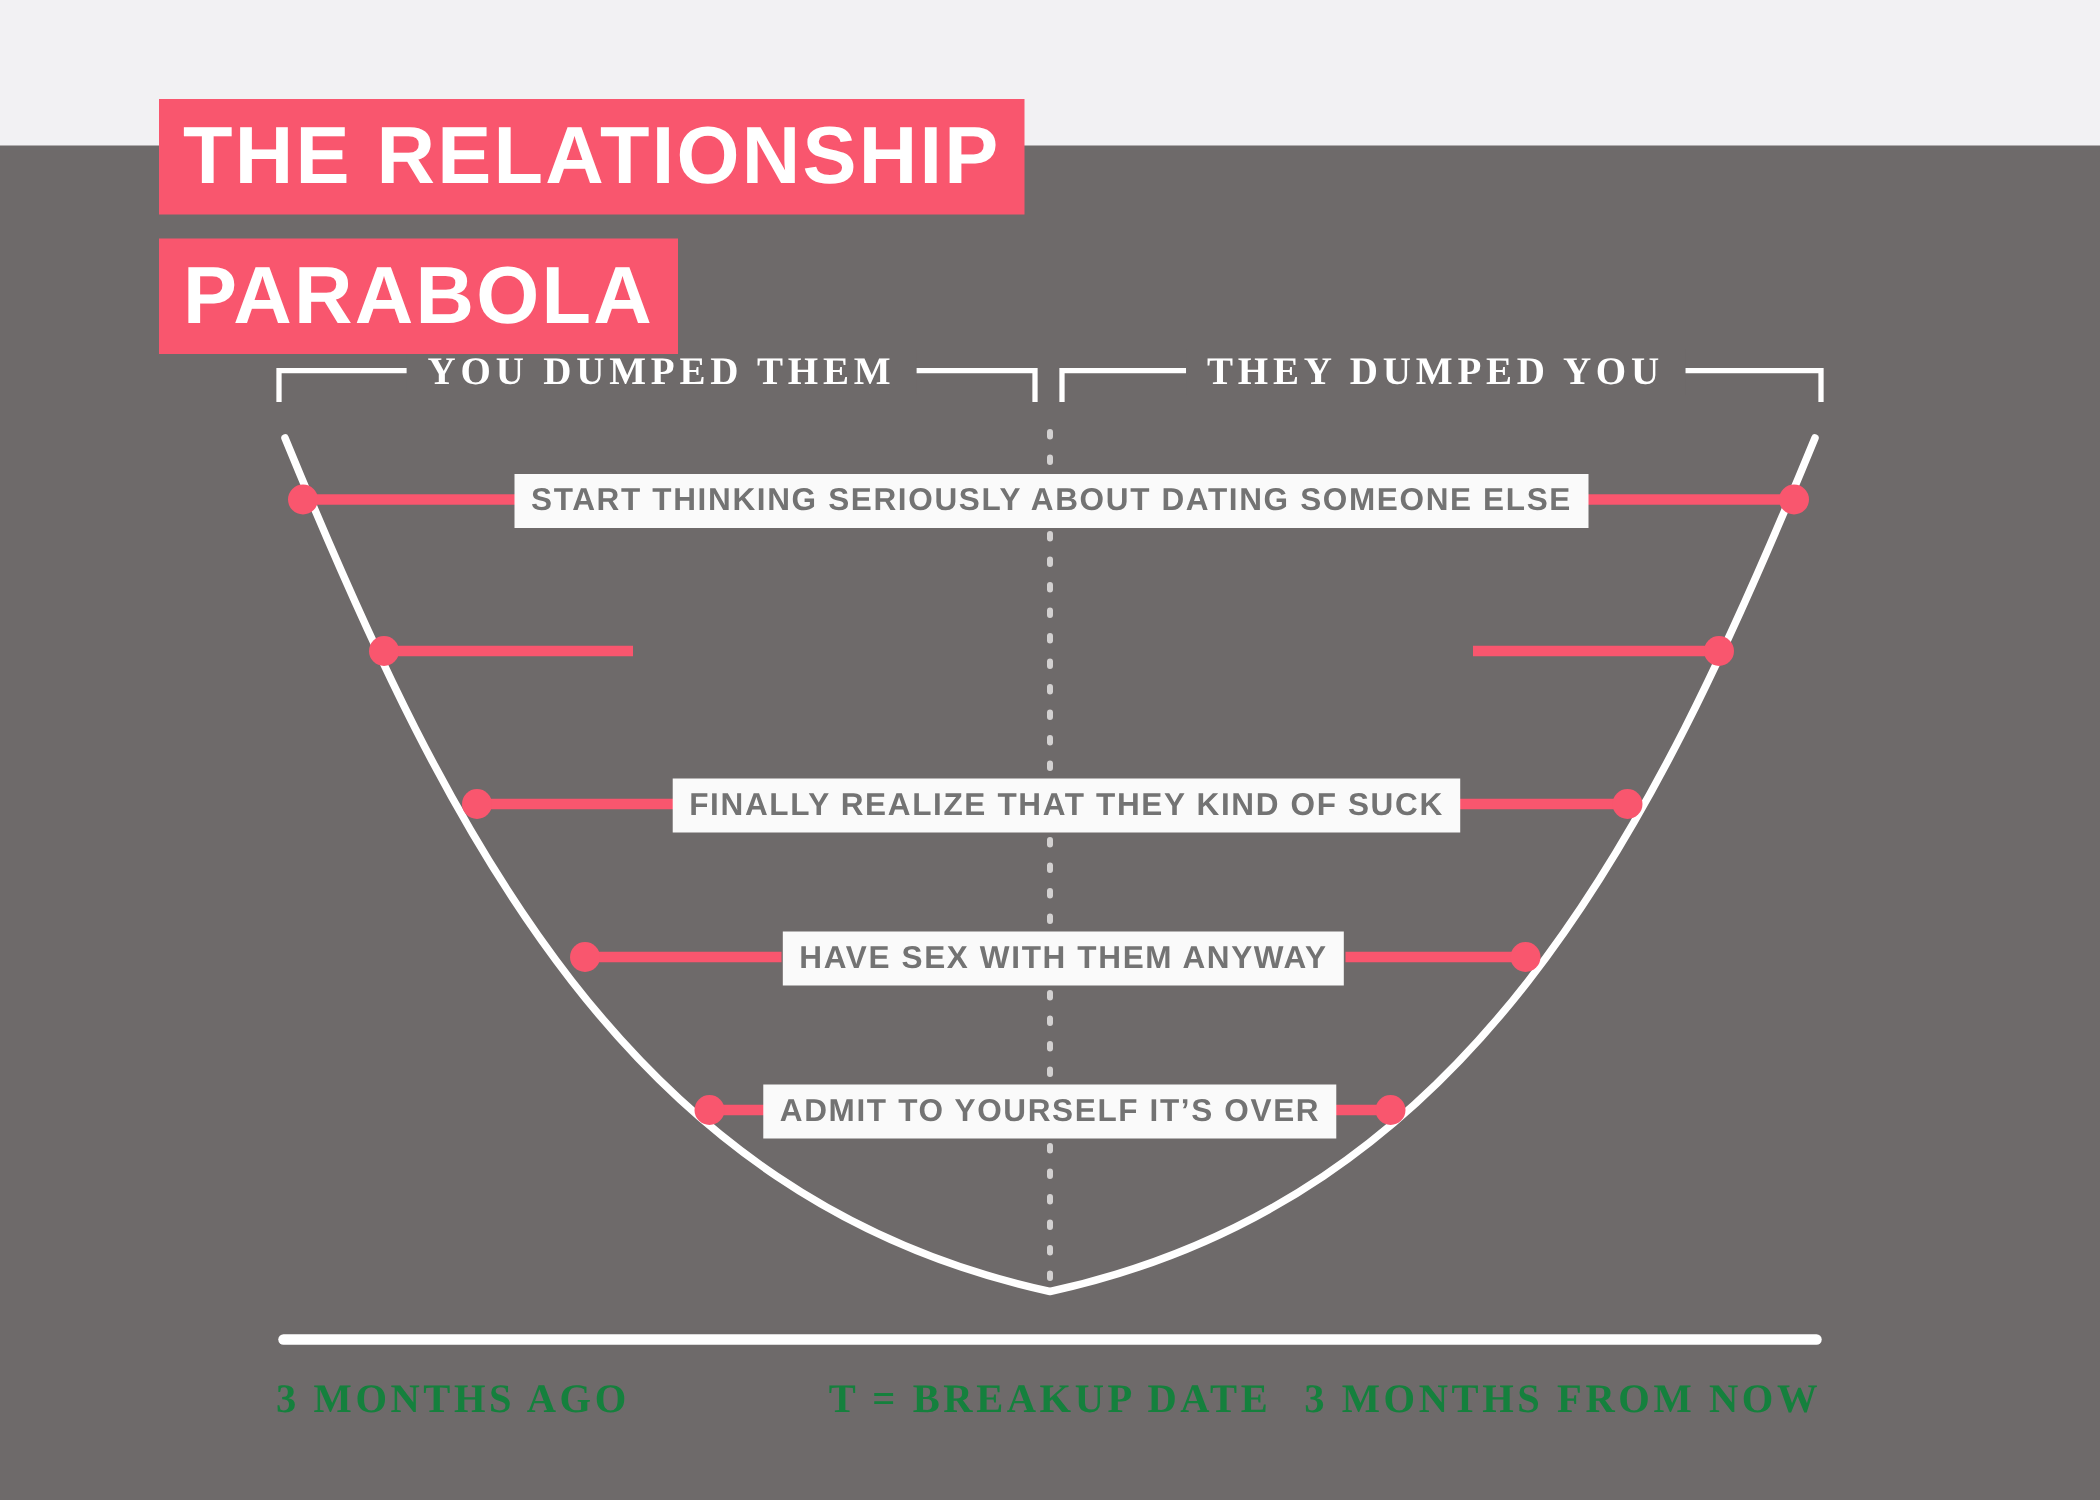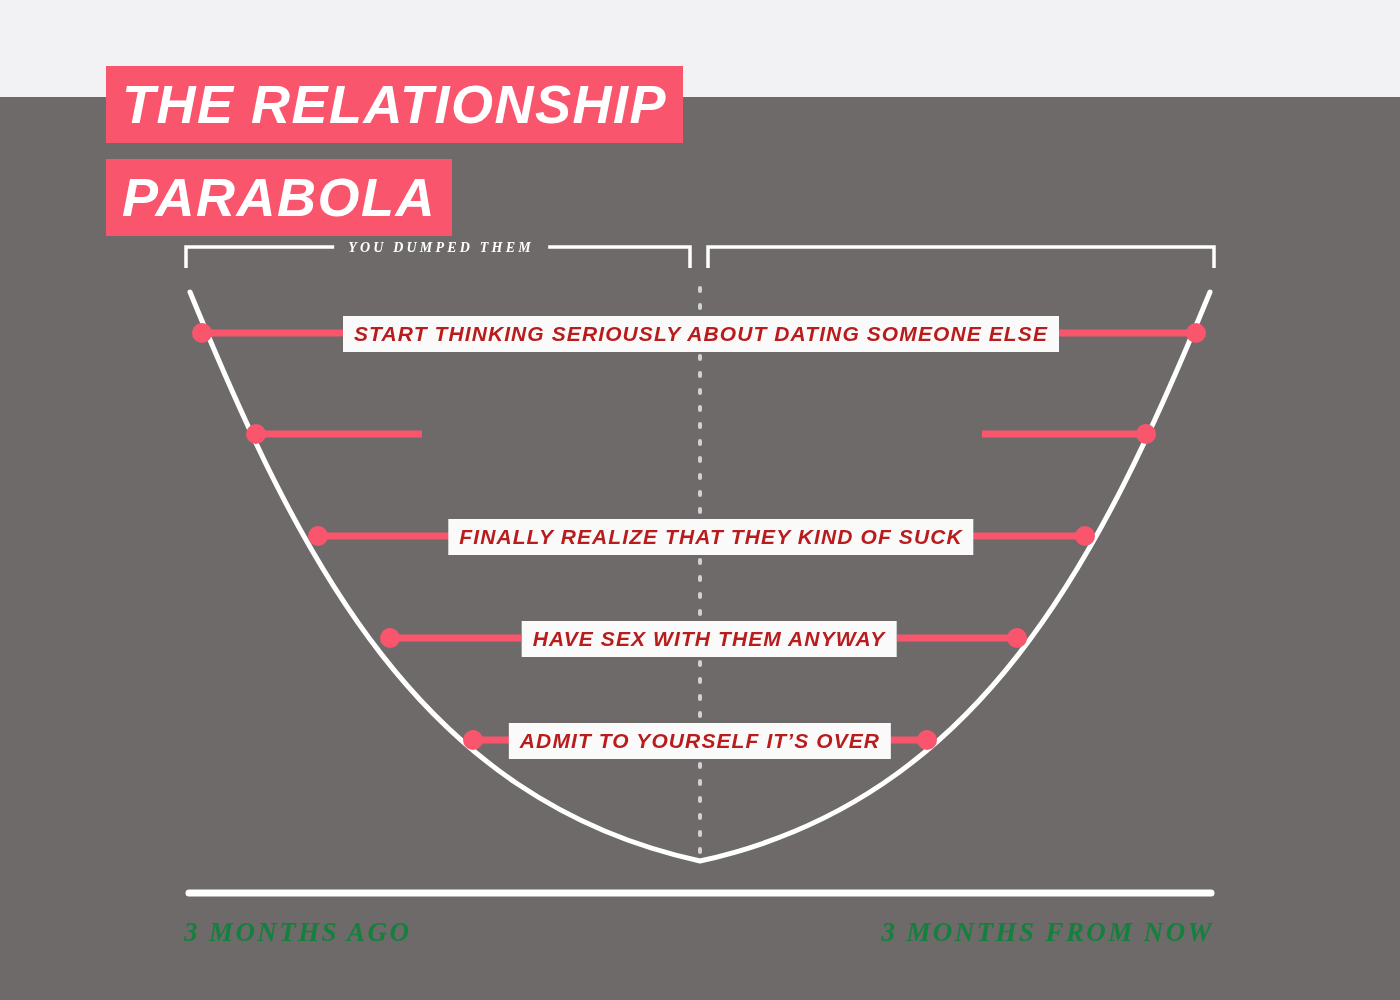--- a/index.html
+++ b/index.html
@@ -10,21 +10,20 @@
     overflow: hidden;
     background: #f2f1f3;
     font-family: "Liberation Sans", sans-serif;
   }
 
   #poster {
     position: relative;
     width: 1164px;
     height: 1000px;
     background: #f2f1f3;
-    font-style: italic;
   }
 
   
   .panel {
     position: absolute;
     left: 0;
     top: 97px;
     width: 1400px;
     height: 903px;
     background: #6e6a6a;
@@ -60,36 +59,36 @@
     z-index: 10;
   }
 
   
   .bracket-label {
     position: absolute;
     z-index: 20;
     color: #ffffff;
     font-family: "Liberation Serif", serif;
     font-weight: bold;
-    font-size: 14px;
+    font-size: 26px;
     letter-spacing: 3.2px;
     white-space: nowrap;
     transform: translate(-50%, -50%);
     background: #6e6a6a;
     padding: 0 14px;
   }
   .bl-left  { left: 441px; top: 248px; }
   .bl-right { left: 957px; top: 248px; }
 
   
   .milestone {
     position: absolute;
     z-index: 20;
     background: #fafafa;
-    color: #b91c1c;
+    color: #737373;
     font-family: "Liberation Sans", sans-serif;
     font-weight: bold;
     font-size: 21px;
     letter-spacing: 1.1px;
     white-space: nowrap;
     padding: 7px 11px 8px 11px;
     transform: translate(-50%, -50%);
     line-height: 1.0;
   }
 
@@ -165,22 +164,24 @@
       <line x1="473" y1="740" x2="515" y2="740" stroke="#f9566e" stroke-width="7"></line>
       <line x1="885" y1="740" x2="927" y2="740" stroke="#f9566e" stroke-width="7"></line>
       <circle cx="473" cy="740" r="10" fill="#f9566e"></circle>
       <circle cx="927" cy="740" r="10" fill="#f9566e"></circle>
     </g>
 
     <line x1="189" y1="893" x2="1211" y2="893" stroke="#ffffff" stroke-width="7" stroke-linecap="round"></line>
   </svg>
 
   <div class="bracket-label bl-left">YOU DUMPED THEM</div>
+  <div class="bracket-label bl-right">THEY DUMPED YOU</div>
 
   <div class="milestone" style="left:701px; top:334px;">START THINKING SERIOUSLY ABOUT DATING SOMEONE ELSE</div>
   <div class="milestone" style="left:711px; top:537px;">FINALLY REALIZE THAT THEY KIND OF SUCK</div>
   <div class="milestone" style="left:700px; top:741px;">ADMIT TO YOURSELF IT’S OVER</div>
   <div class="milestone" style="left:709px; top:639px;">HAVE SEX WITH THEM ANYWAY</div>
 
   <div class="axis-label al-left">3 MONTHS AGO</div>
+  <div class="axis-label al-center">T = BREAKUP DATE</div>
   <div class="axis-label al-right">3 MONTHS FROM NOW</div>
 
 </div>
 
 </body></html>

